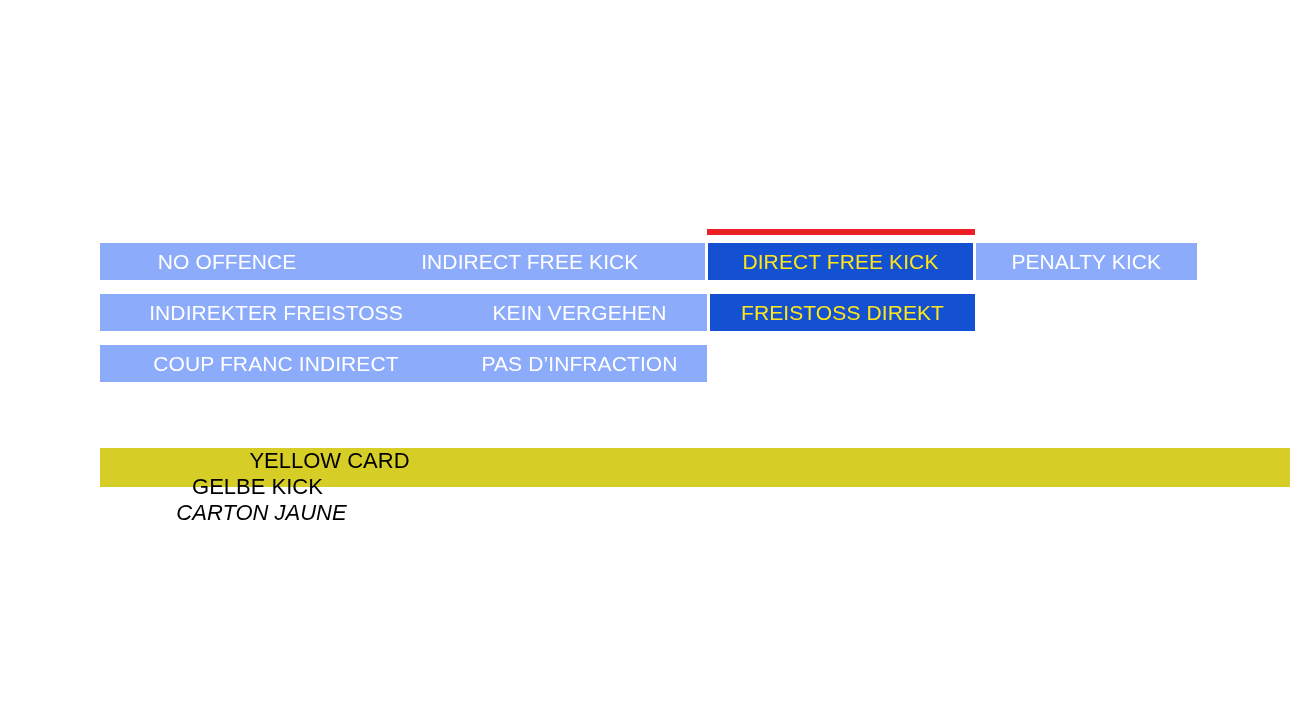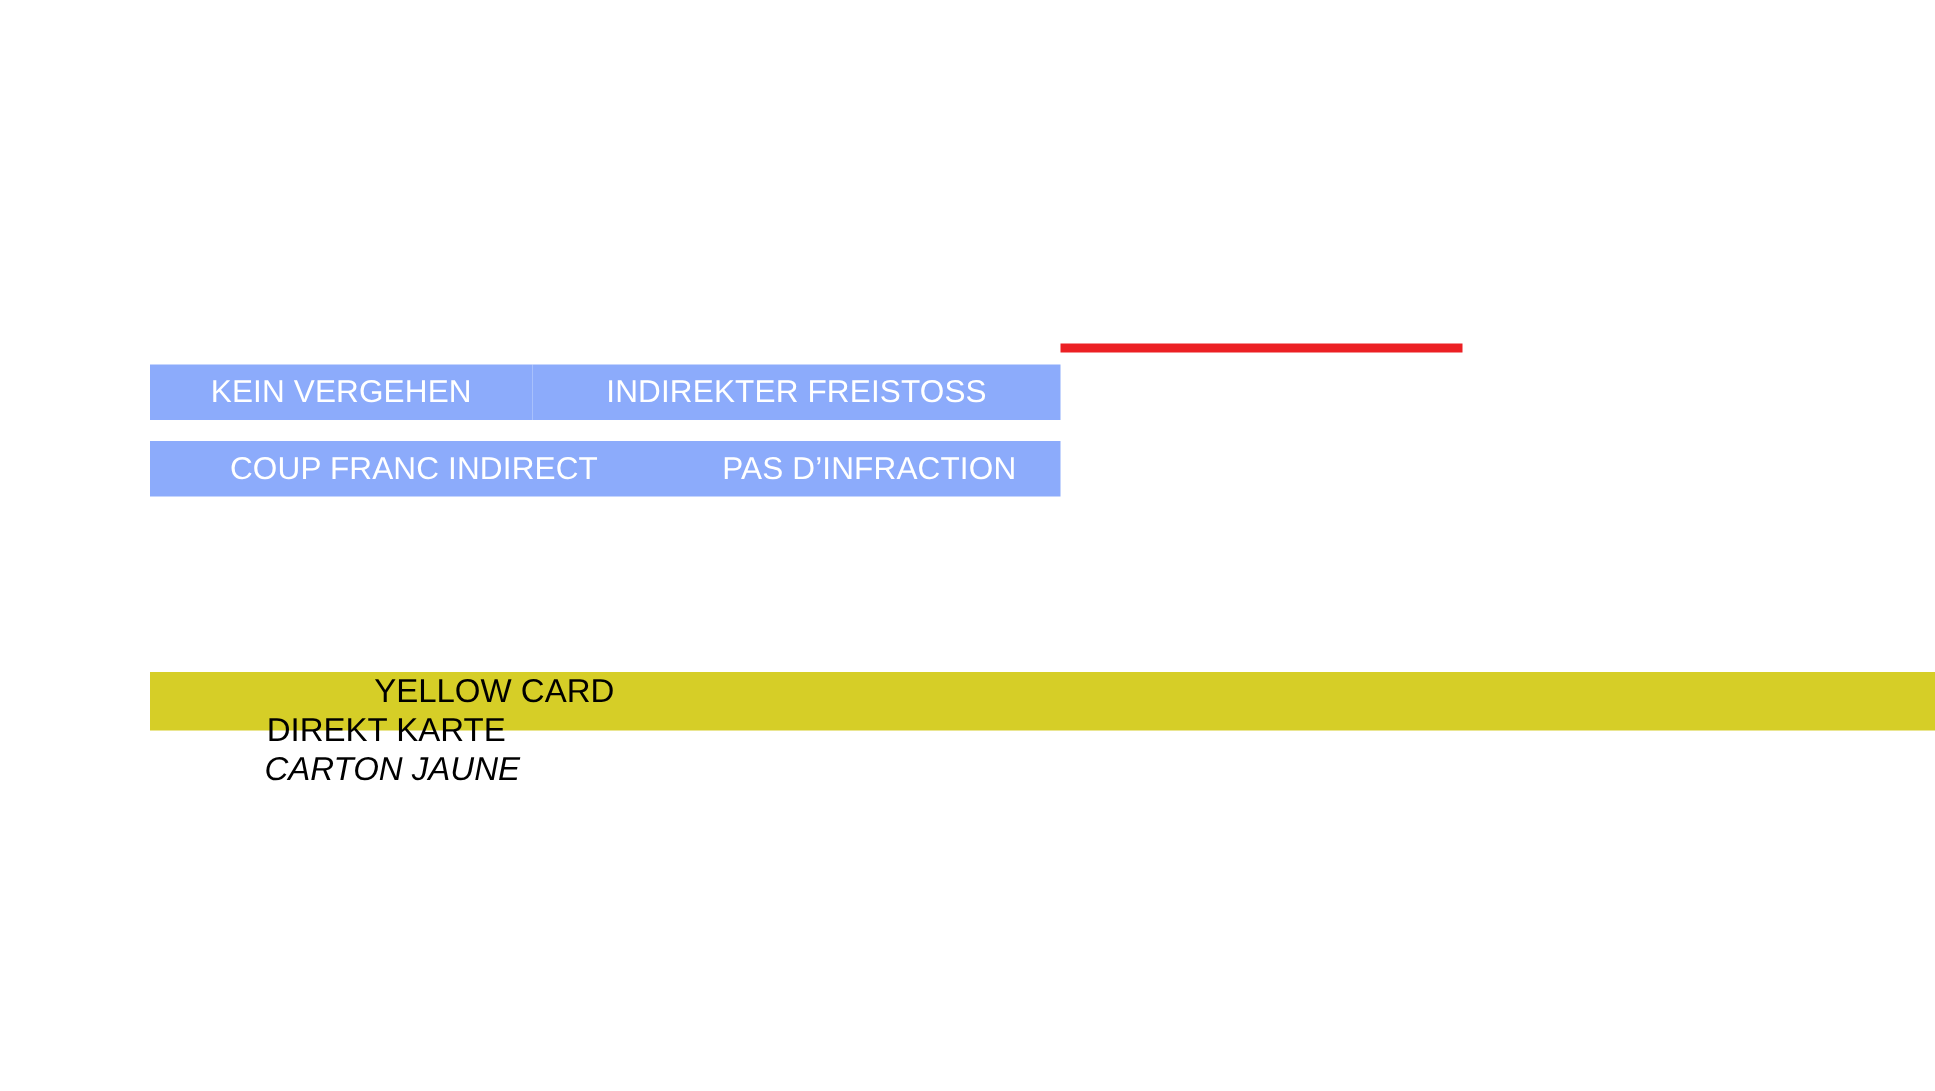--- a/index.html
+++ b/index.html
@@ -96,35 +96,44 @@
 </style>
 </head>
 <body>
 
 <div id="decision-chart">
 
   <div class="red-marker"></div>
 
   <div class="rows">
 
+    <div class="row">
+      <div class="cell plain c-no-offence">NO OFFENCE</div>
+      <div class="cell plain c-indirect">INDIRECT FREE KICK</div>
+      <div class="gap-small"></div>
+      <div class="cell selected c-direct">DIRECT FREE KICK</div>
+      <div class="gap-small"></div>
+      <div class="cell plain c-penalty">PENALTY KICK</div>
+    </div>
 
     <div class="row">
+      <div class="cell plain c-indirect">INDIREKTER FREISTOSS</div>
       <div class="cell plain c-no-offence">KEIN VERGEHEN</div>
-      <div class="cell plain c-indirect">INDIREKTER FREISTOSS</div>
       <div class="gap-small"></div>
+      <div class="cell selected c-direct">FREISTOSS DIREKT</div>
       <div class="gap-small"></div>
     </div>
 
     <div class="row">
       <div class="cell plain c-indirect">COUP FRANC INDIRECT</div>
       <div class="cell plain c-no-offence">PAS D’INFRACTION</div>
       <div class="gap-small"></div>
       <div class="gap-small"></div>
     </div>
 
   </div>
 </div>
 
 <div class="card-bar">
   <div class="card-seg card-seg-1">YELLOW CARD</div>
-  <div class="card-seg card-seg-2">DIREKT KARTE</div>
+  <div class="card-seg card-seg-2">GELBE KICK</div>
   <div class="card-seg card-seg-3">CARTON JAUNE</div>
 </div>
 
 </body></html>

